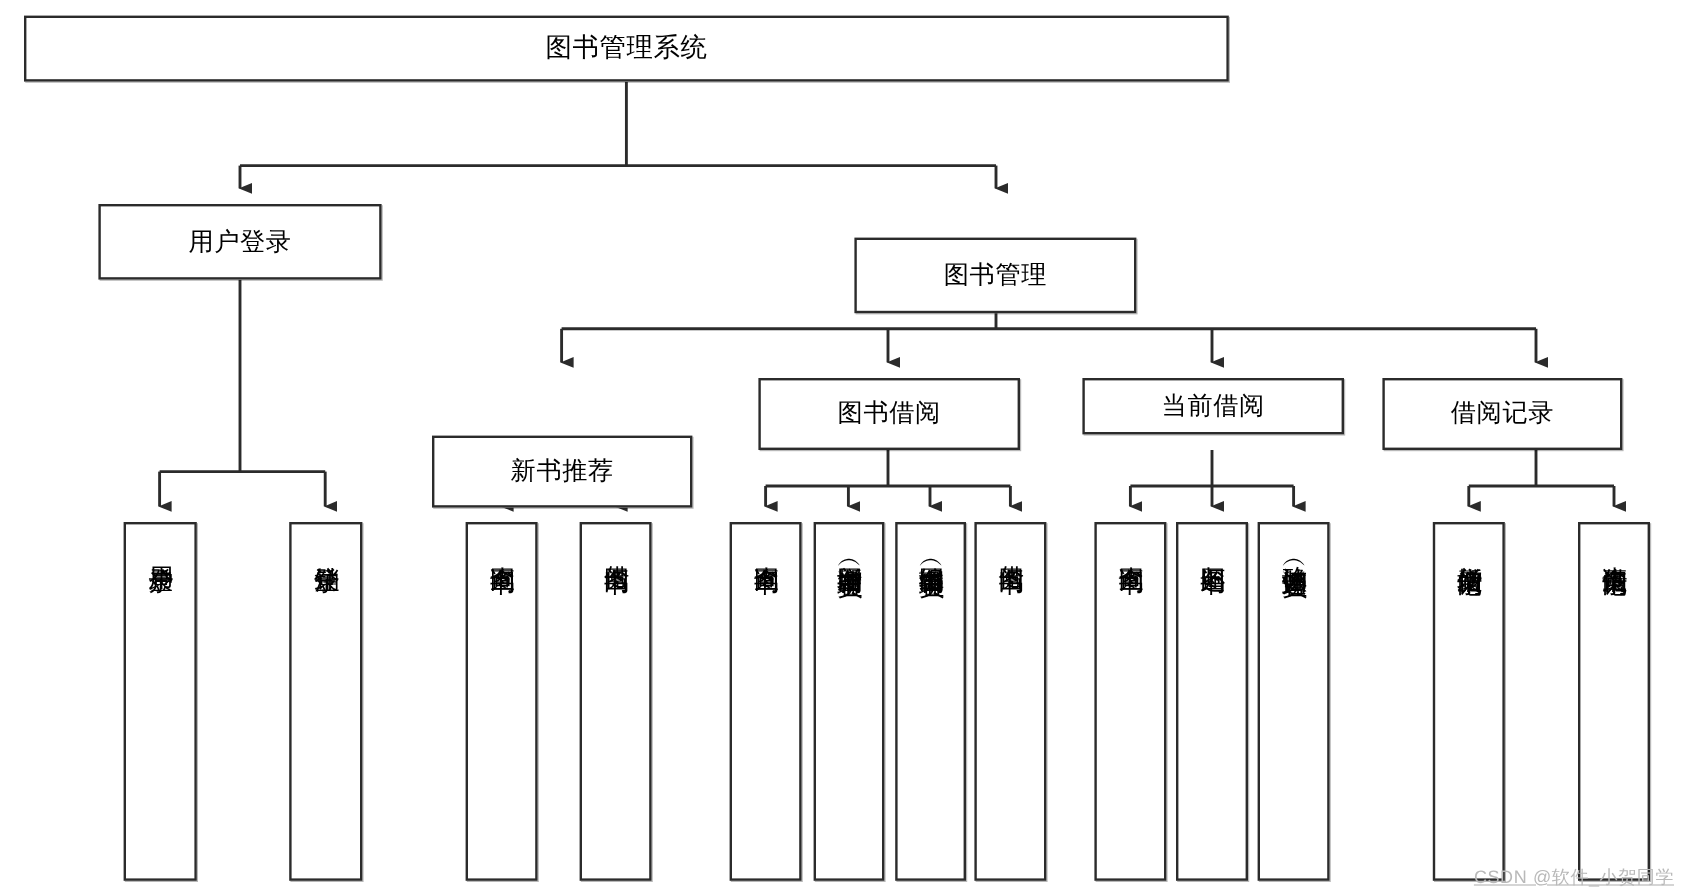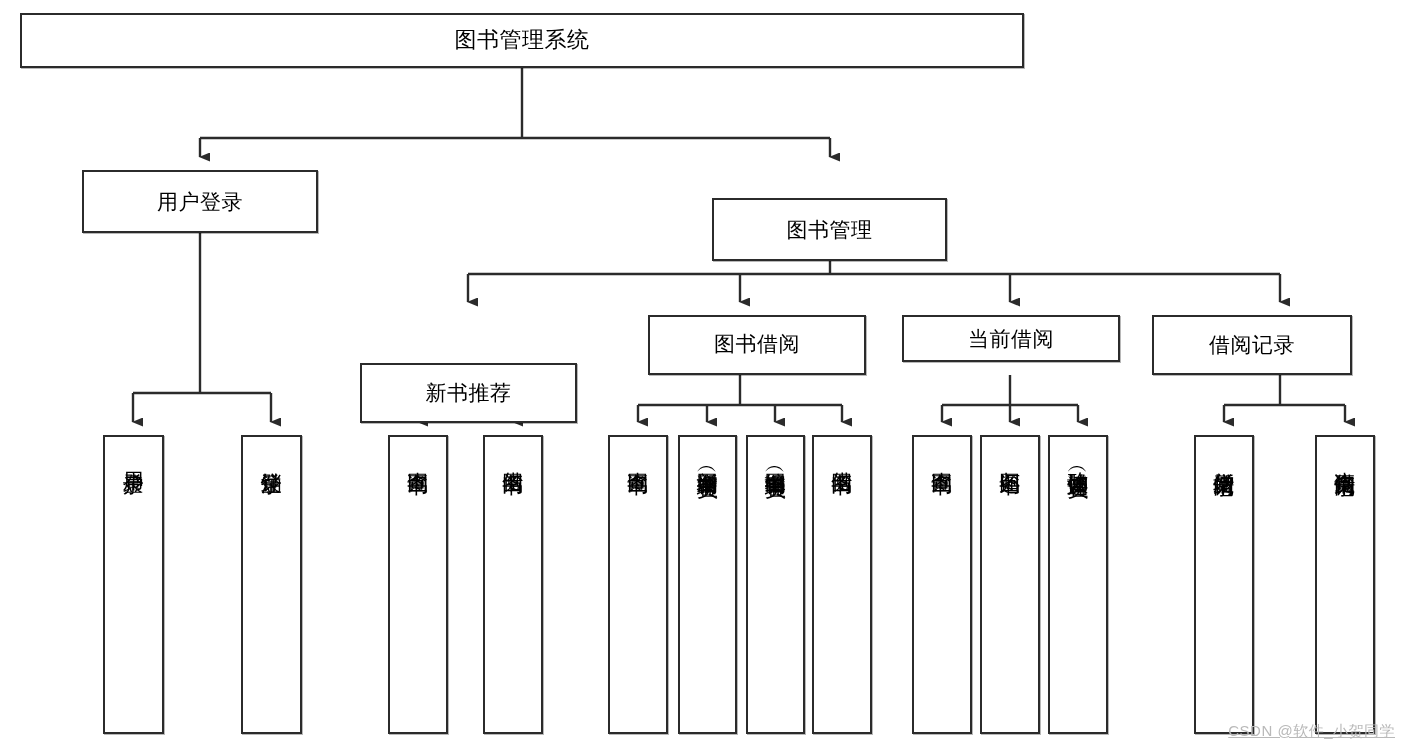--- a/index.html
+++ b/index.html
@@ -123,21 +123,21 @@
       </div>
       <div class="node horizontal" style="left: 82px; top: 170px; width: 236px; height: 63px;">
         <span class="label">用户登录</span>
       </div>
       <div class="node horizontal" style="left: 712px; top: 170px; width: 235px; height: 63px; margin-top: 28px;">
         <span class="label">图书管理</span>
       </div>
       <div class="node horizontal" style="left: 360px; top: 315px; width: 217px; height: 60px; margin-top: 48px;">
         <span class="label">新书推荐</span>
       </div>
-      <div class="node horizontal" style="left: 648px; top: 315px; width: 218px; height: 60px; font-family: Liberation Serif, serif;">
+      <div class="node horizontal" style="left: 632px; top: 315px; width: 218px; height: 60px;">
         <span class="label">图书借阅</span>
       </div>
       <div class="node horizontal" style="left: 902px; top: 315px; width: 218px; height: 47px; align-items: center;">
         <span class="label">当前借阅</span>
       </div>
       <div class="node horizontal" style="left: 1152px; top: 315px; width: 200px; height: 60px;">
         <span class="label">借阅记录</span>
       </div>
       <div class="node vertical" style="left: 103px; top: 435px; width: 61px; height: 299px;">
         <span class="label">用户登录</span>

